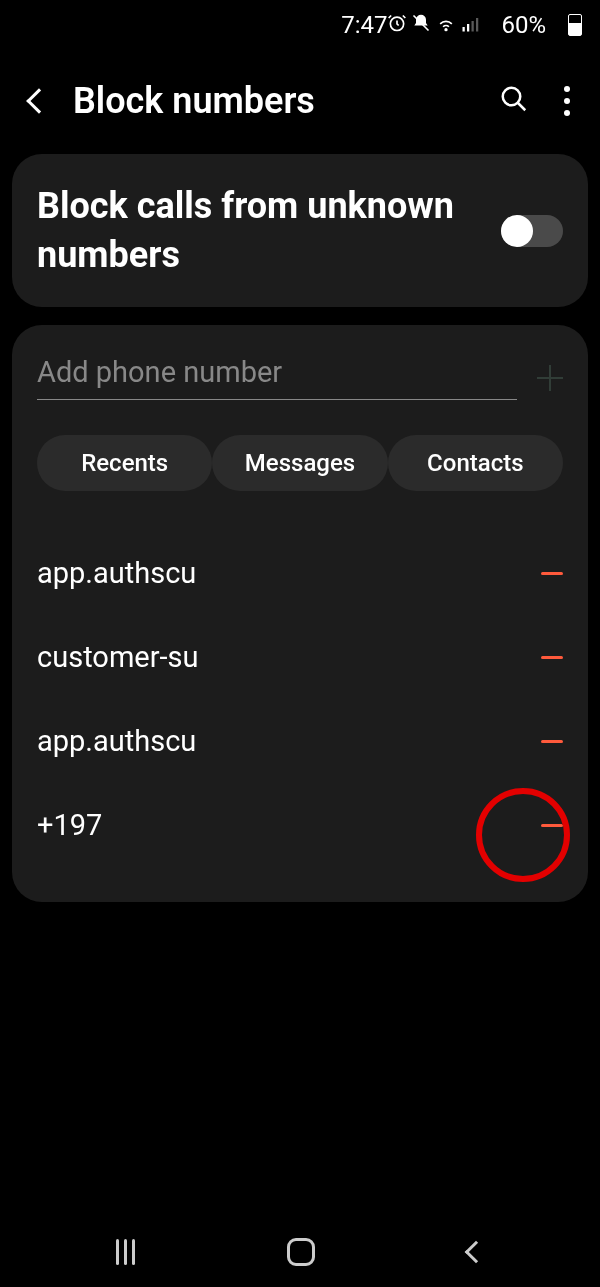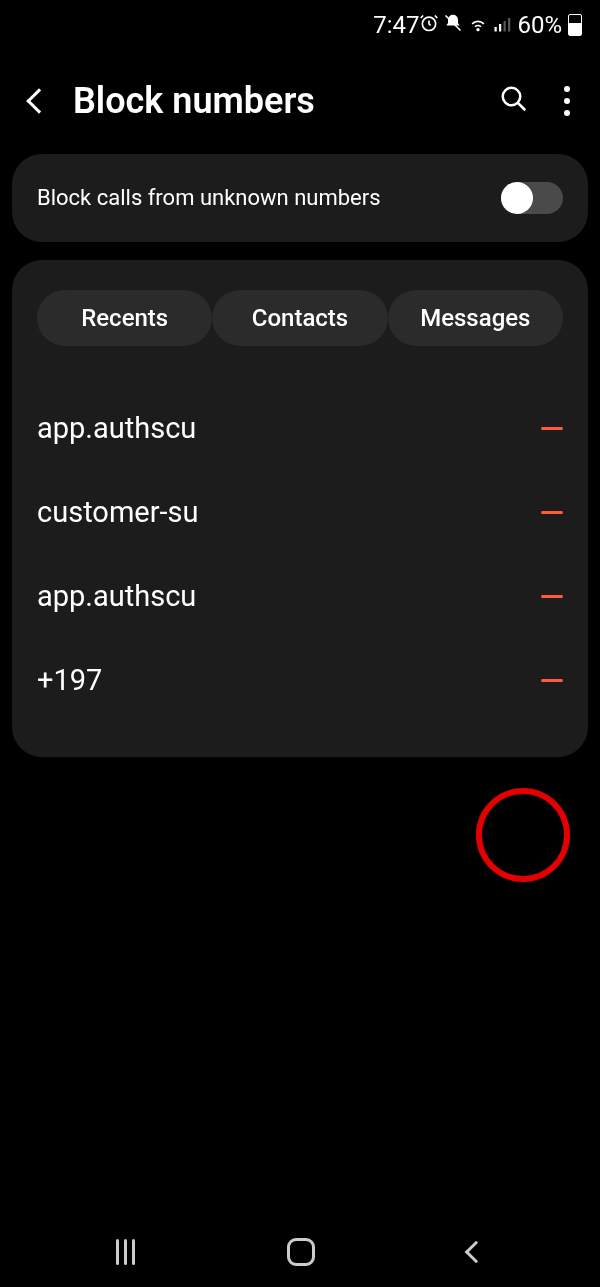--- a/index.html
+++ b/index.html
@@ -23,21 +23,21 @@
       padding: 10px 18px;
       height: 50px;
     }
     .status-time {
       font-size: 24px;
       font-weight: 400;
     }
     .status-right {
       display: flex;
       align-items: center;
-      gap: 6px;
+      gap: 22px;
       font-size: 24px;
     }
     .status-icon-group {
       display: flex;
       align-items: center;
       gap: 4px;
     }
     .battery-icon {
       width: 14px;
       height: 22px;
@@ -103,22 +103,22 @@
       margin: 12px 12px;
       padding: 28px 25px;
     }
     .toggle-row {
       display: flex;
       align-items: center;
       justify-content: space-between;
       gap: 20px;
     }
     .toggle-label {
-      font-size: 22px;
-      font-weight: 400;
+      font-size: 36px;
+      font-weight: 700;
       line-height: 1.35;
     }
     .toggle {
       width: 62px;
       height: 32px;
       background: #4a4a4a;
       border-radius: 16px;
       position: relative;
       flex-shrink: 0;
     }
@@ -318,25 +318,29 @@
 <div class="card">
   <div class="toggle-row">
     <div class="toggle-label">Block calls from unknown numbers</div>
     <div class="toggle">
       <div class="toggle-knob"></div>
     </div>
   </div>
 </div>
 
 <div class="card-list">
+  <div class="input-row">
+    <input class="phone-input" type="text" placeholder="Add phone number" style="">
+    <div class="plus-icon"></div>
+  </div>
 
   <div class="chip-row">
     <div class="chip">Recents</div>
+    <div class="chip">Messages</div>
     <div class="chip">Contacts</div>
-    <div class="chip">Messages</div>
   </div>
 
   <div class="list-item">
     <div class="list-label">app.authscu</div>
     <div class="remove-btn"></div>
   </div>
   <div class="list-item">
     <div class="list-label">customer-su</div>
     <div class="remove-btn"></div>
   </div>

